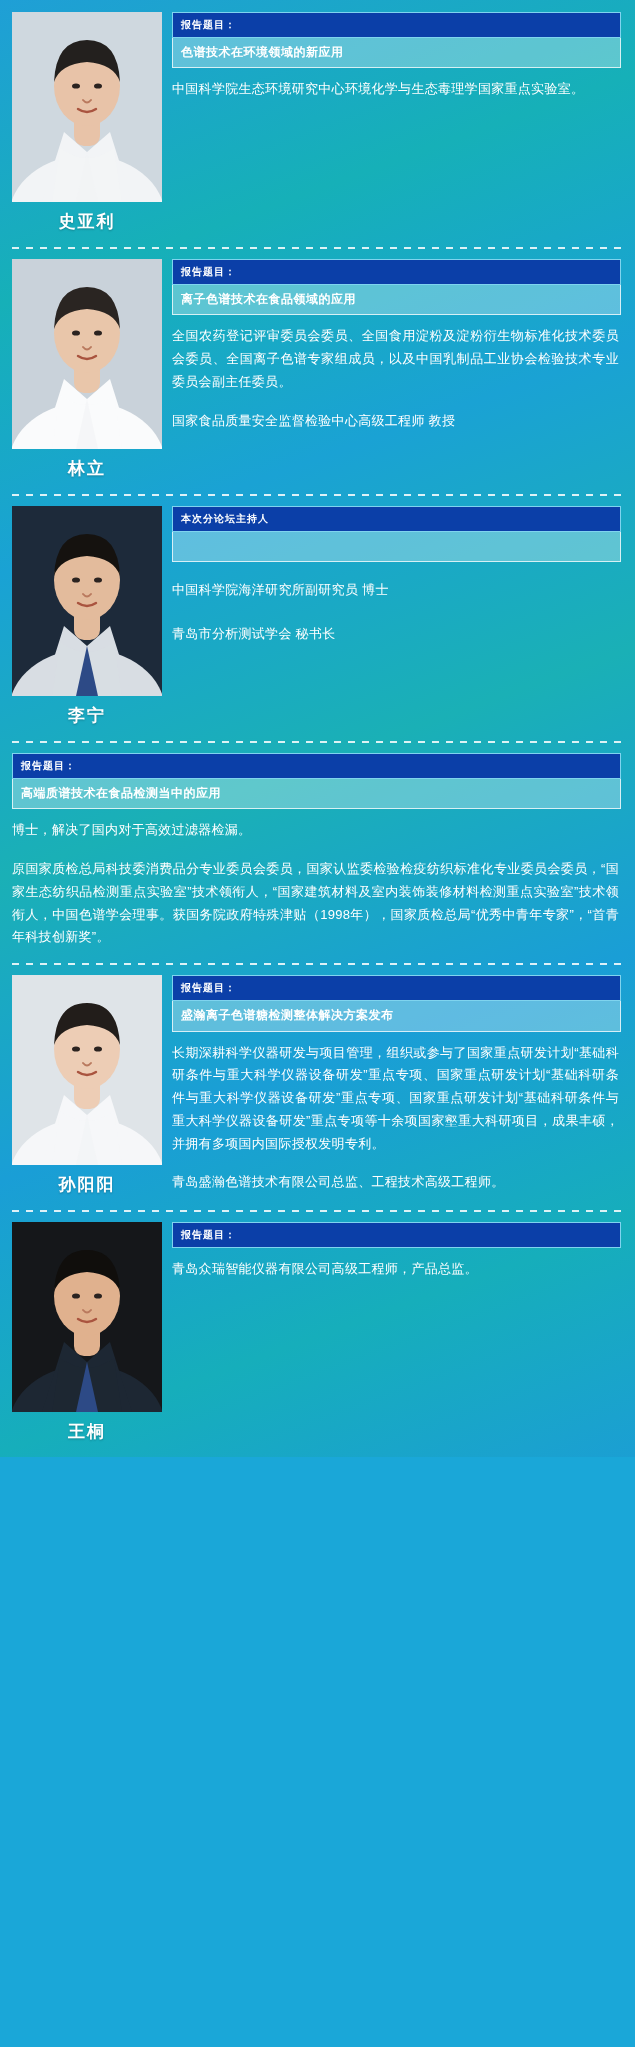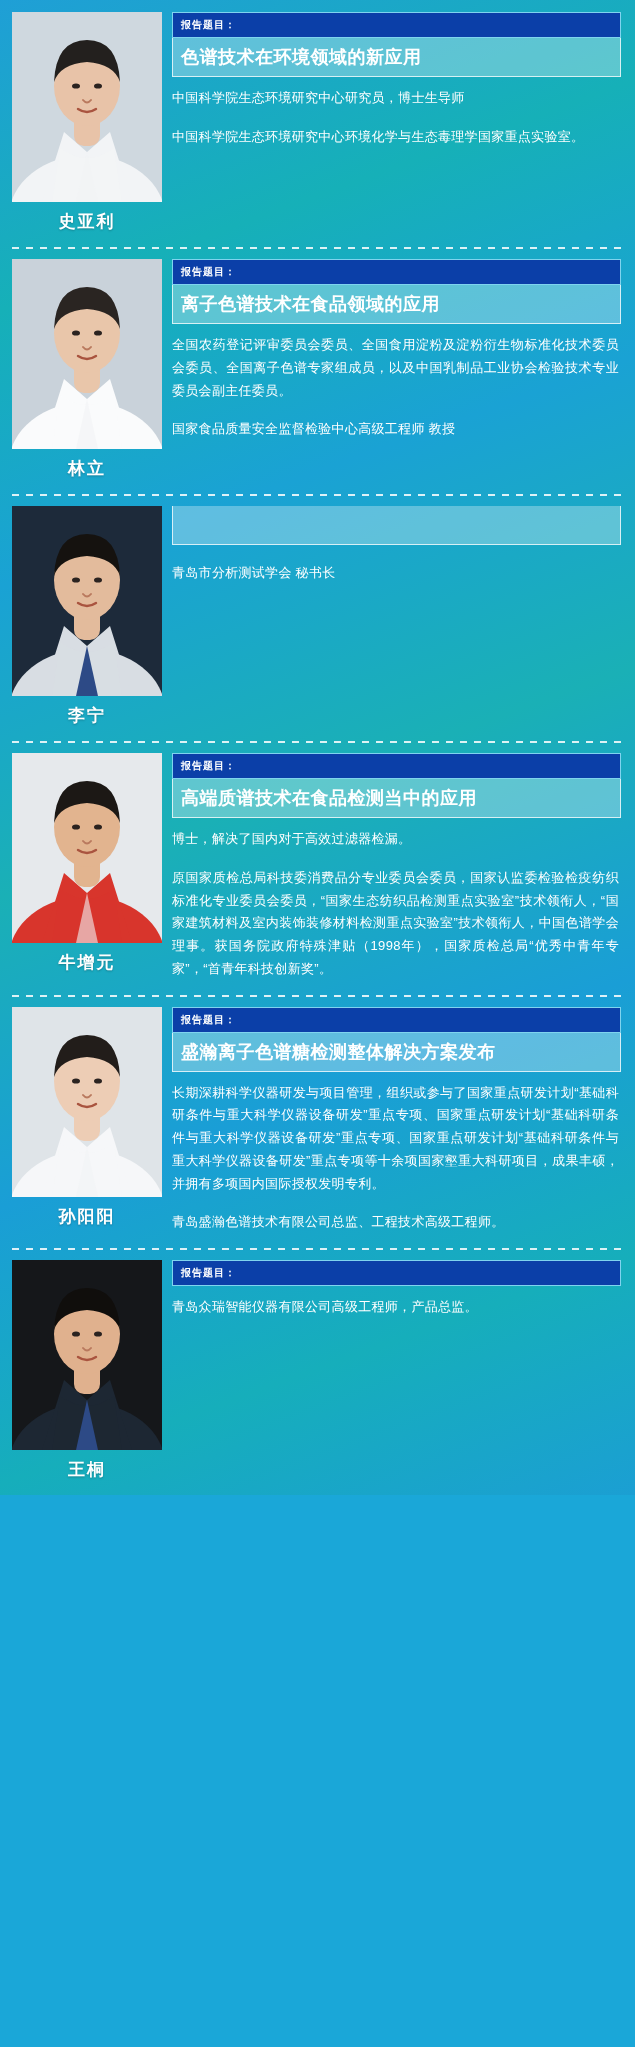--- a/index.html
+++ b/index.html
@@ -66,21 +66,21 @@
     font-size: 10px;
     font-weight: bold;
     padding: 5px 8px;
     letter-spacing: 1px;
   }
   .title-bar {
     background: rgba(255,255,255,0.30);
     border: 1px solid rgba(255,255,255,0.75);
     border-top: none;
     color: #ffffff;
-    font-size: 18px;
+    font-size: 12px;
     font-weight: bold;
     padding: 6px 8px;
     line-height: 1.45;
     letter-spacing: 0.5px;
   }
   .bio {
     margin-top: 10px;
     color: #ffffff;
     font-size: 13px;
     line-height: 1.75;
@@ -114,21 +114,20 @@
     <path d="M48 136 q27 20 54 0 L110 190 L40 190 Z" fill="#f2f4f6" opacity="0.95"></path>
     <path d="M75 140 L64 190 L86 190 Z" fill="#f1f3f5" opacity="0.6"></path>
   </svg>
         </div>
         <div class="name">史亚利</div>
       </div>
       <div class="info">
         <div class="label-bar">报告题目：</div>
         <div class="title-bar">色谱技术在环境领域的新应用</div>
         <div class="bio">
-          <p>中国科学院生态环境研究中心研究员，博士生导师</p>
           <p>中国科学院生态环境研究中心环境化学与生态毒理学国家重点实验室。</p>
         </div>
       </div>
     </div>
     <div class="speaker">
       <div class="portrait-wrap">
         <div class="portrait">
   <svg viewBox="0 0 150 190" preserveAspectRatio="xMidYMid slice">
     <rect x="0" y="0" width="150" height="190" fill="#c9d2da"></rect>
     <ellipse cx="75" cy="205" rx="78" ry="62" fill="#fafbfc"></ellipse>
@@ -169,46 +168,29 @@
     <ellipse cx="86" cy="74" rx="4" ry="2.6" fill="#2b2320"></ellipse>
     <path d="M71 88 q4 5 8 0" stroke="#b9795e" stroke-width="2" fill="none" stroke-linecap="round"></path>
     <path d="M66 97 q9 6 18 0" stroke="#a9543f" stroke-width="2.4" fill="none" stroke-linecap="round"></path>
     <path d="M48 136 q27 20 54 0 L110 190 L40 190 Z" fill="#d8dde3" opacity="0.95"></path>
     <path d="M75 140 L64 190 L86 190 Z" fill="#2d4a86" opacity="1"></path>
   </svg>
         </div>
         <div class="name">李宁</div>
       </div>
       <div class="info">
+        <div class="label-bar">本次分论坛主持人</div>
         <div class="title-bar">&nbsp;</div>
         <div class="bio">
+          <p>中国科学院海洋研究所副研究员  博士</p>
           <p>青岛市分析测试学会  秘书长</p>
         </div>
       </div>
     </div>
     <div class="speaker">
-      <div class="portrait-wrap">
-        <div class="portrait">
-  <svg viewBox="0 0 150 190" preserveAspectRatio="xMidYMid slice">
-    <rect x="0" y="0" width="150" height="190" fill="#e6e9ec"></rect>
-    <ellipse cx="75" cy="205" rx="78" ry="62" fill="#d8352c"></ellipse>
-    <path d="M30 190 L52 120 L75 140 L98 120 L120 190 Z" fill="#d8352c"></path>
-    <rect x="62" y="100" width="26" height="34" rx="10" fill="#e2b48f"></rect>
-    <ellipse cx="75" cy="74" rx="33" ry="40" fill="#e2b48f"></ellipse>
-    <path d="M42 70 q2 -42 33 -42 q31 0 33 42 q-6 -18 -33 -20 q-27 2 -33 20 Z" fill="#1c1815"></path>
-    <ellipse cx="64" cy="74" rx="4" ry="2.6" fill="#2b2320"></ellipse>
-    <ellipse cx="86" cy="74" rx="4" ry="2.6" fill="#2b2320"></ellipse>
-    <path d="M71 88 q4 5 8 0" stroke="#b9795e" stroke-width="2" fill="none" stroke-linecap="round"></path>
-    <path d="M66 97 q9 6 18 0" stroke="#a9543f" stroke-width="2.4" fill="none" stroke-linecap="round"></path>
-    <path d="M48 136 q27 20 54 0 L110 190 L40 190 Z" fill="#d8352c" opacity="0.95"></path>
-    <path d="M75 140 L64 190 L86 190 Z" fill="#f1f3f5" opacity="0.6"></path>
-  </svg>
-        </div>
-        <div class="name">牛增元</div>
-      </div>
       <div class="info">
         <div class="label-bar">报告题目：</div>
         <div class="title-bar">高端质谱技术在食品检测当中的应用</div>
         <div class="bio">
           <p>博士，解决了国内对于高效过滤器检漏。</p>
           <p>原国家质检总局科技委消费品分专业委员会委员，国家认监委检验检疫纺织标准化专业委员会委员，“国家生态纺织品检测重点实验室”技术领衔人，“国家建筑材料及室内装饰装修材料检测重点实验室”技术领衔人，中国色谱学会理事。获国务院政府特殊津贴（1998年），国家质检总局“优秀中青年专家”，“首青年科技创新奖”。</p>
         </div>
       </div>
     </div>
     <div class="speaker">

